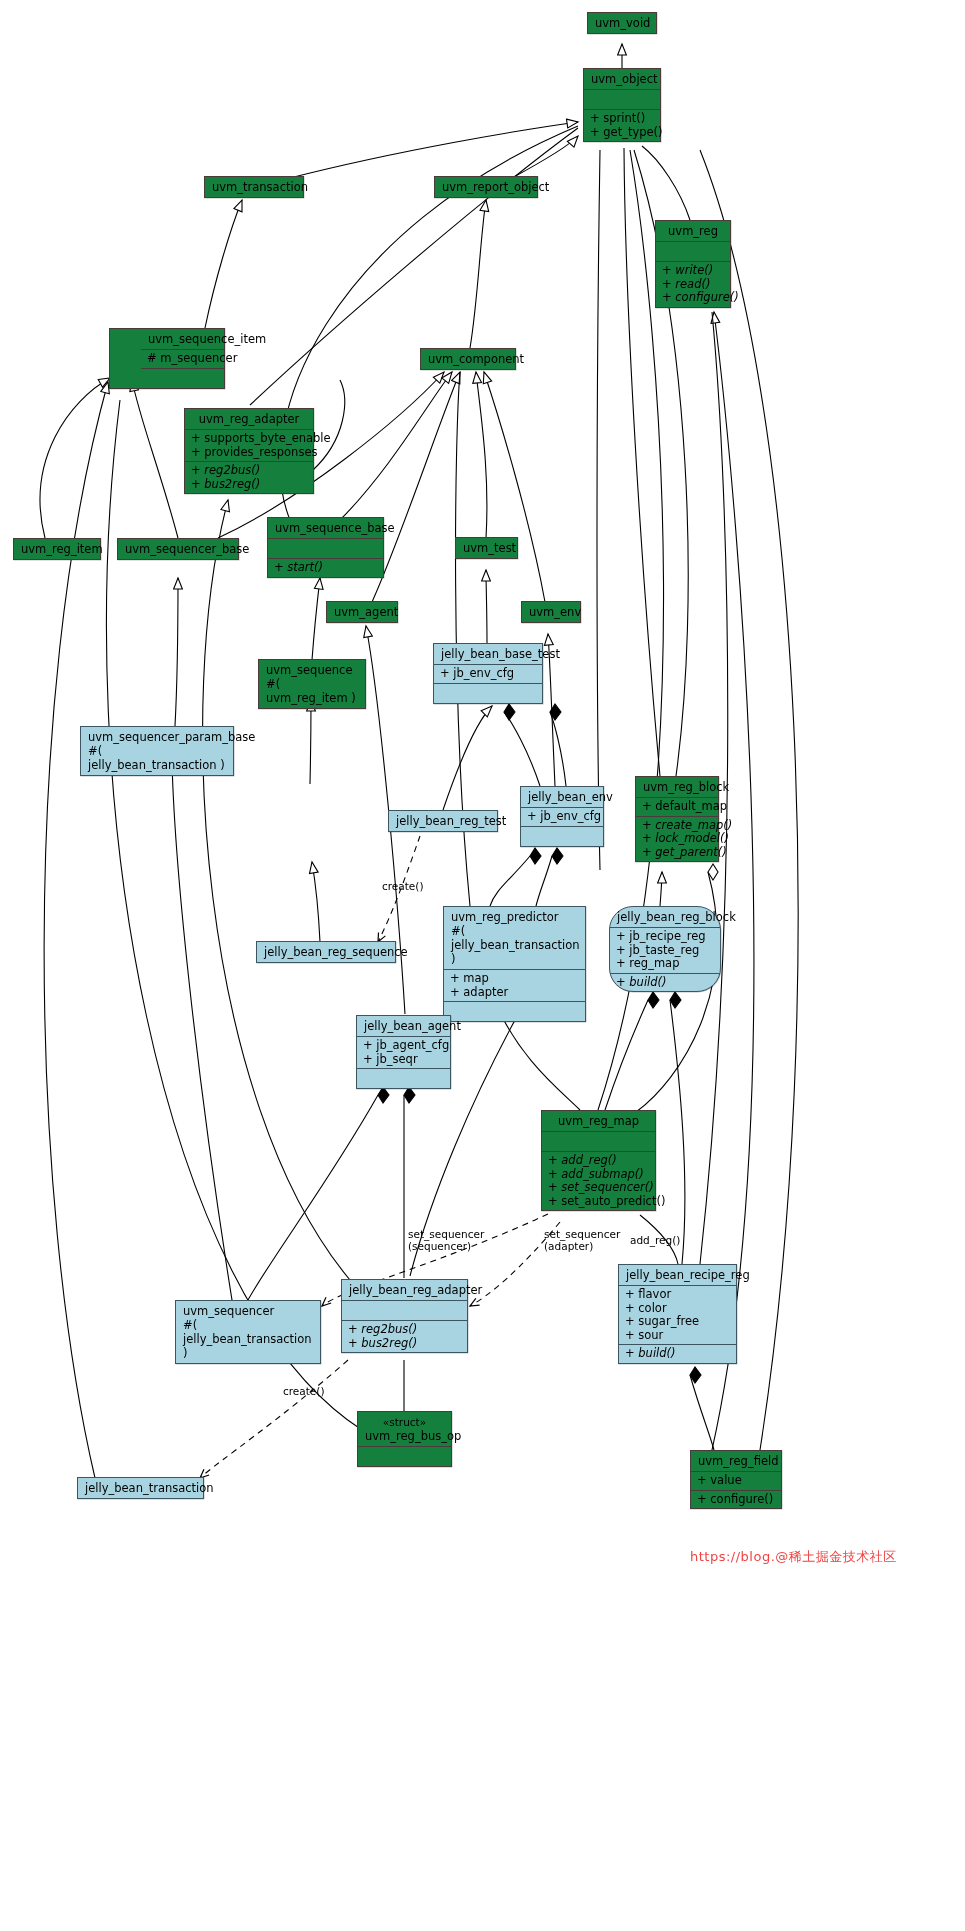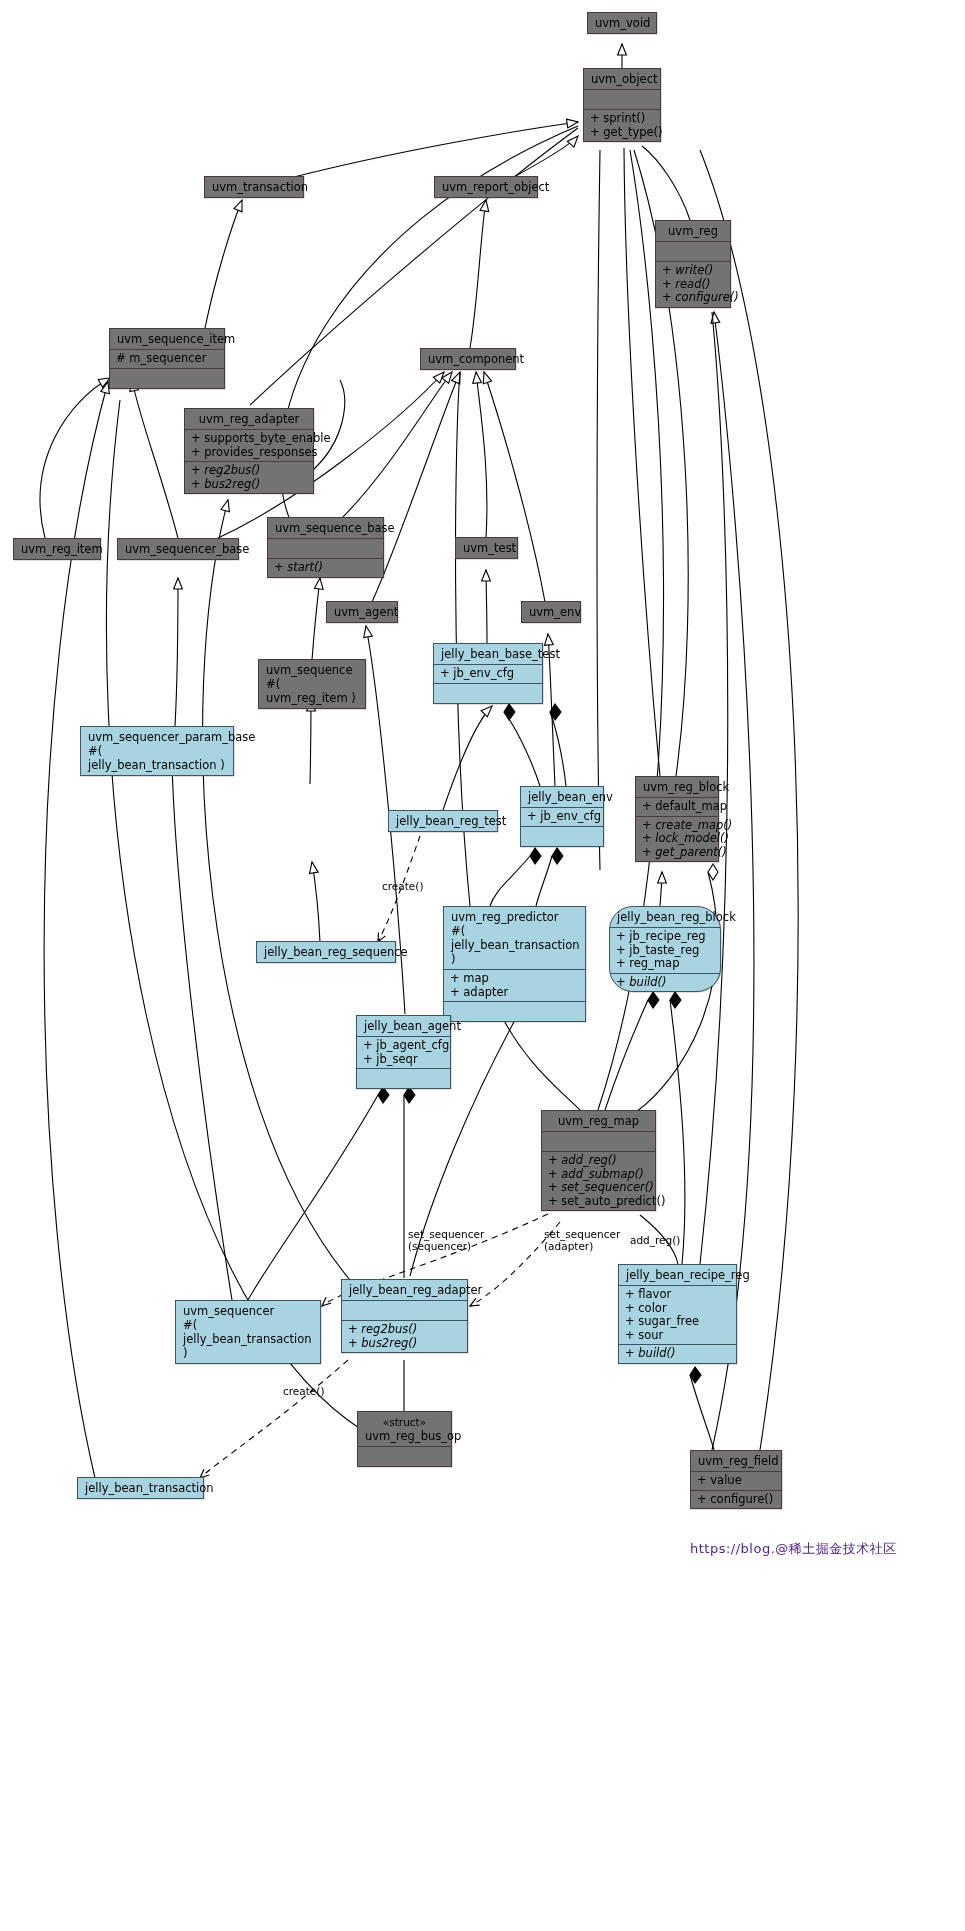--- a/index.html
+++ b/index.html
@@ -1,29 +1,29 @@
 <!DOCTYPE html>
 <html><head>
 <meta charset="utf-8">
 <style>
   html,body{margin:0;padding:0;background:#ffffff;}
   body{font-family:"DejaVu Sans","Liberation Sans",sans-serif;}
   #stage{position:relative;width:965px;height:1931px;background:#fff;overflow:hidden;}
   svg.edges{position:absolute;left:0;top:0;width:965px;height:1931px;pointer-events:none;}
-  .uml{position:absolute;box-sizing:border-box;border:1.2px solid #4a3b3b;background:#737373;
+  .uml{position:absolute;box-sizing:border-box;border:1.2px solid #4a3b3b;background:#15803d;
        box-shadow:0.5px 0.5px 0 rgba(0,0,0,.25);}
   .uml.blue{background:#a8d4e2;border-color:#3d5560;}
   .uml .row{padding:2px 6px;font-size:11.5px;line-height:13.5px;color:#000;white-space:nowrap;}
   .uml .title{text-align:center;font-size:11.5px;line-height:14px;padding:3px 7px;}
   .uml .sep{border-top:1.2px solid #4a3b3b;}
   .uml.blue .sep{border-top-color:#3d5560;}
   .uml .ital{font-style:italic;}
   .uml .empty{height:15px;}
   .edge-label{position:absolute;font-size:10.5px;line-height:12px;color:#000;white-space:pre;}
-  .watermark{position:absolute;font-size:13px;color:#4c1d95;letter-spacing:.5px;}
+  .watermark{position:absolute;font-size:13px;color:#ef4444;letter-spacing:.5px;margin-top:8px;}
   .stereo{font-size:10.5px;}
 </style>
 </head>
 <body>
 
 <div id="stage">
 
   <svg class="edges" viewBox="0 0 965 1931">
     <defs>
       <marker id="hollowtri" markerWidth="14" markerHeight="14" refX="11" refY="5" orient="auto">
@@ -178,21 +178,21 @@
   <div class="uml" style="left:655px;top:220px;width:76px;">
     <div class="row title">uvm_reg</div>
     <div class="row sep empty"></div>
     <div class="row sep ital">
       <div>+ write()</div>
       <div>+ read()</div>
       <div>+ configure()</div>
     </div>
   </div>
 
-  <div class="uml" style="left:109px;top:328px;width:116px;">
+  <div class="uml" style="left:109px;top:328px;width:116px;padding-left:31px;">
     <div class="row title">uvm_sequence_item</div>
     <div class="row sep">
       <div># m_sequencer</div>
     </div>
     <div class="row sep empty"></div>
   </div>
 
   <div class="uml" style="left:420px;top:348px;width:96px;">
     <div class="row title">uvm_component</div>
   </div>

